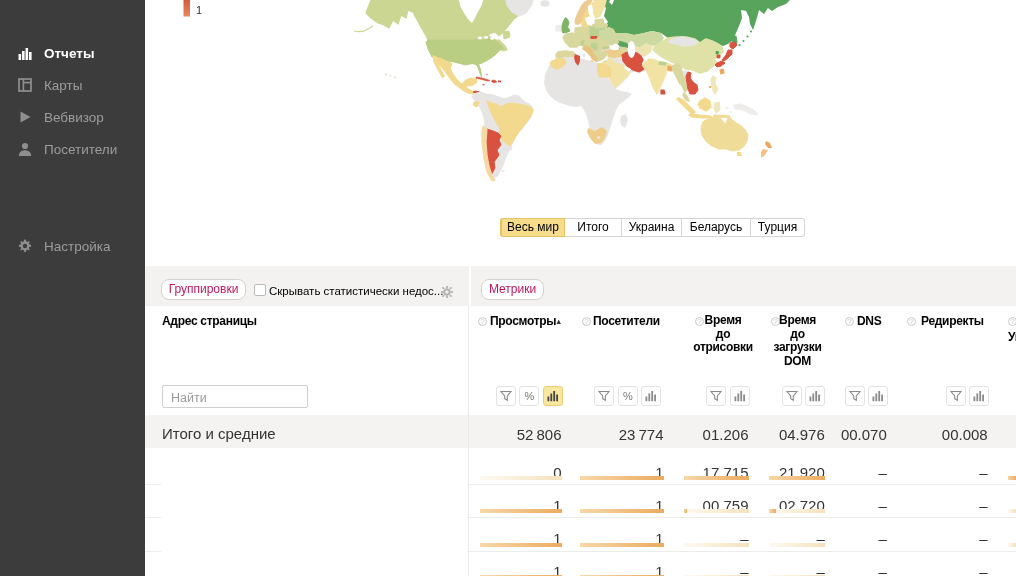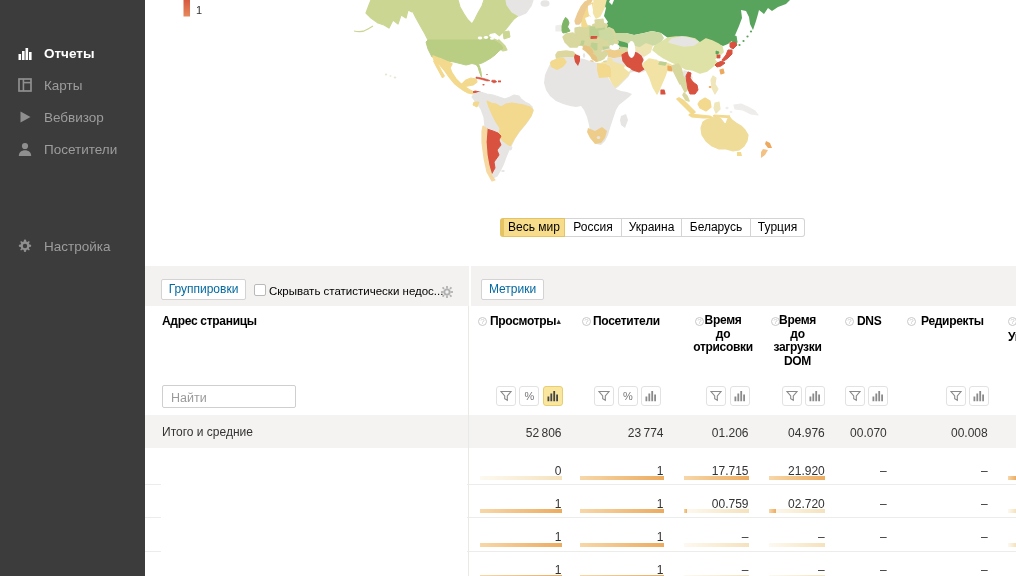--- a/index.html
+++ b/index.html
@@ -8,49 +8,49 @@
 #sidebar { position:absolute; left:0; top:0; width:145px; height:576px; background:#3c3c3c; z-index:50; }
 .mitem { position:absolute; left:0; width:145px; height:26px; }
 .mitem .ic { position:absolute; left:18px; top:50%; transform:translateY(-50%); width:14px; height:14px; }
 .mitem .tx { position:absolute; left:44px; top:50%; transform:translateY(-50%); font-size:13.5px; color:#9d9d9d; white-space:nowrap; }
 .mitem.act .tx { color:#fff; font-weight:bold; }
 #map { position:absolute; left:0; top:0; width:1016px; height:262px; z-index:1; }
 
 #tabs { position:absolute; left:500px; top:218px; height:19px; z-index:5; display:flex; }
 .tab { height:19px; border:1px solid #d4d4d4; border-left:none; background:#fff;
   font-size:12px; color:#000; text-align:center; line-height:17px; }
-.tab.first { border-left:4px solid #b91c1c; border-radius:3px 0 0 3px; }
+.tab.first { border-left:2px solid #b91c1c; border-radius:3px 0 0 3px; }
 .tab.last { border-radius:0 3px 3px 0; }
 .tab.sel { background:#f7dd8b; border-color:#e3c363; }
 
 #toolbar { position:absolute; left:145px; top:266px; width:871px; height:40px; background:#f3f2f0; z-index:5; }
 #tooldiv { position:absolute; left:469px; top:266px; width:2px; height:40px; background:#fff; z-index:6; }
-.btn { position:absolute; background:#fff; border:1px solid #d3d3d3; border-radius:2px;
-  font-size:12px; color:#0369a1; text-align:center; z-index:7; }
+.btn { position:absolute; background:#fff; border:1px solid #d3d3d3; border-radius:8px;
+  font-size:12px; color:#be185d; text-align:center; z-index:7; }
 #cb { position:absolute; left:254px; top:283.5px; width:12px; height:12px; background:#fff;
   border:1px solid #b9b9b9; border-radius:2px; z-index:7; }
 #cblabel { position:absolute; left:269px; top:284.5px; font-size:11.5px; color:#000; z-index:7; }
 #gear { position:absolute; z-index:7; }
 
 .th { position:absolute; font-size:12px; font-weight:bold; color:#000; z-index:5; letter-spacing:-0.3px; }
 .qc { position:absolute; width:9px; height:9px; border:1px solid #c9c9c9; border-radius:50%;
   color:#c9c9c9; font-size:8px; line-height:8px; text-align:center; z-index:5; }
 .thc { text-align:center; line-height:13.5px; }
-#search { position:absolute; left:162px; top:385px; width:134px; height:23px; border:1px solid #cfcfcf;
+#search { position:absolute; left:162px; top:385px; width:146px; height:23px; border:1px solid #cfcfcf;
   border-radius:2px; z-index:5; background:#fff; }
 #search span { position:absolute; left:8px; top:4.5px; font-size:12.5px; color:#9a9a9a; }
 
 .fbtn { position:absolute; width:20px; height:20px; top:386px; background:#fff;
   border:1px solid #e2e2e2; border-radius:3px; z-index:5; }
 .fbtn.hl { background:#f9e7a0; border-color:#e8cd72; }
 .fbtn svg { position:absolute; left:50%; top:50%; transform:translate(-50%,-50%); }
 .fbtn .pct { position:absolute; width:100%; text-align:center; top:3px; font-size:11px; color:#777; }
 
 #totrow { position:absolute; left:145px; top:415px; width:871px; height:33.4px; background:#f4f3f1; z-index:4; }
-.cellnum { position:absolute; font-size:12px; color:#333; z-index:5; text-align:right; }
+.cellnum { position:absolute; font-size:15px; color:#333; z-index:5; text-align:right; }
 .vdiv { position:absolute; left:468px; top:306px; width:1px; height:270px; background:#e9e9e7; z-index:4; }
 .rowsep { position:absolute; height:1px; background:#ececea; z-index:4; }
 .bar { position:absolute; height:4px; z-index:5; }
 .bar.orange { background:linear-gradient(to right,#f7d7a8,#ecab60); }
 .bar.pale { background:linear-gradient(to right,#fdf9f1,#f5e2bd); }
 </style>
 </head>
 <body>
 
 <svg id="map" viewBox="0 0 1016 262" xmlns="http://www.w3.org/2000/svg">
@@ -222,21 +222,21 @@
 <div class="mitem" style="top:233px;">
       <span class="ic"><svg width="14" height="14" viewBox="0 0 14 14">
           <path fill="#8f8f8f" d="M7 0.6l1 .2.3 1.7c.4.1.8.3 1.2.5l1.4-1 .9.9-1 1.4c.2.4.4.8.5 1.2l1.7.3.2 1-.2 1-1.7.3c-.1.4-.3.8-.5 1.2l1 1.4-.9.9-1.4-1c-.4.2-.8.4-1.2.5l-.3 1.7-1 .2-1-.2-.3-1.7c-.4-.1-.8-.3-1.2-.5l-1.4 1-.9-.9 1-1.4c-.2-.4-.4-.8-.5-1.2l-1.7-.3-.2-1 .2-1 1.7-.3c.1-.4.3-.8.5-1.2l-1-1.4.9-.9 1.4 1c.4-.2.8-.4 1.2-.5l.3-1.7zM7 4.8a2.2 2.2 0 1 0 0 4.4 2.2 2.2 0 0 0 0-4.4z"></path>
         </svg></span>
       <span class="tx">Настройка</span>
     </div>
   </div>
 
 <div id="tabs">
  <div class="tab first sel" style="width:65px;">Весь мир</div>
- <div class="tab" style="width:57px;">Россия</div>
+ <div class="tab" style="width:57px;">Итого</div>
  <div class="tab" style="width:60px;">Украина</div>
  <div class="tab" style="width:69px;">Беларусь</div>
  <div class="tab last" style="width:54px;">Турция</div>
 </div>
 
 <div id="toolbar"></div>
 <div id="tooldiv"></div>
 <div class="btn" style="left:161px; top:279px; width:85px; height:21px; line-height:19px;">Группировки</div>
 <div id="cb"></div>
 <div id="cblabel">Скрывать статистически недос...</div>

